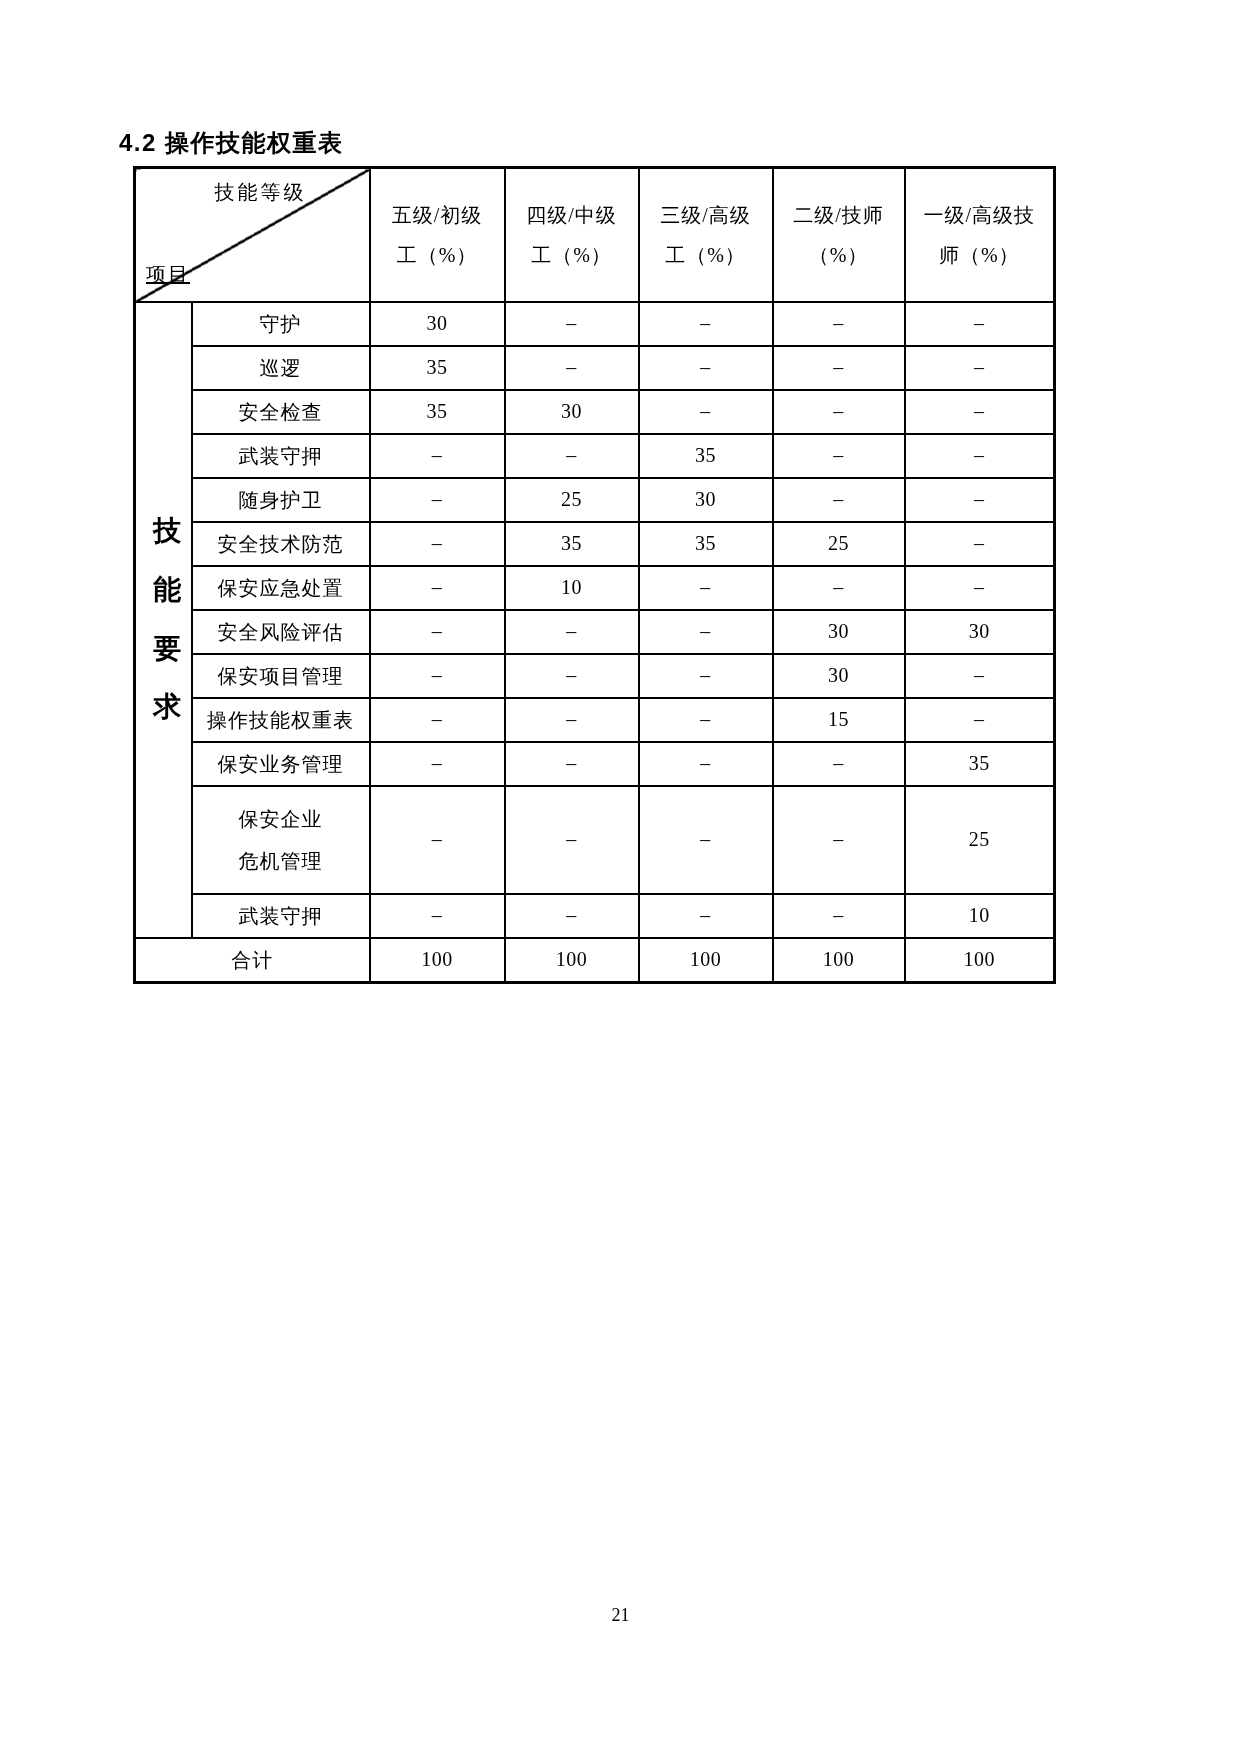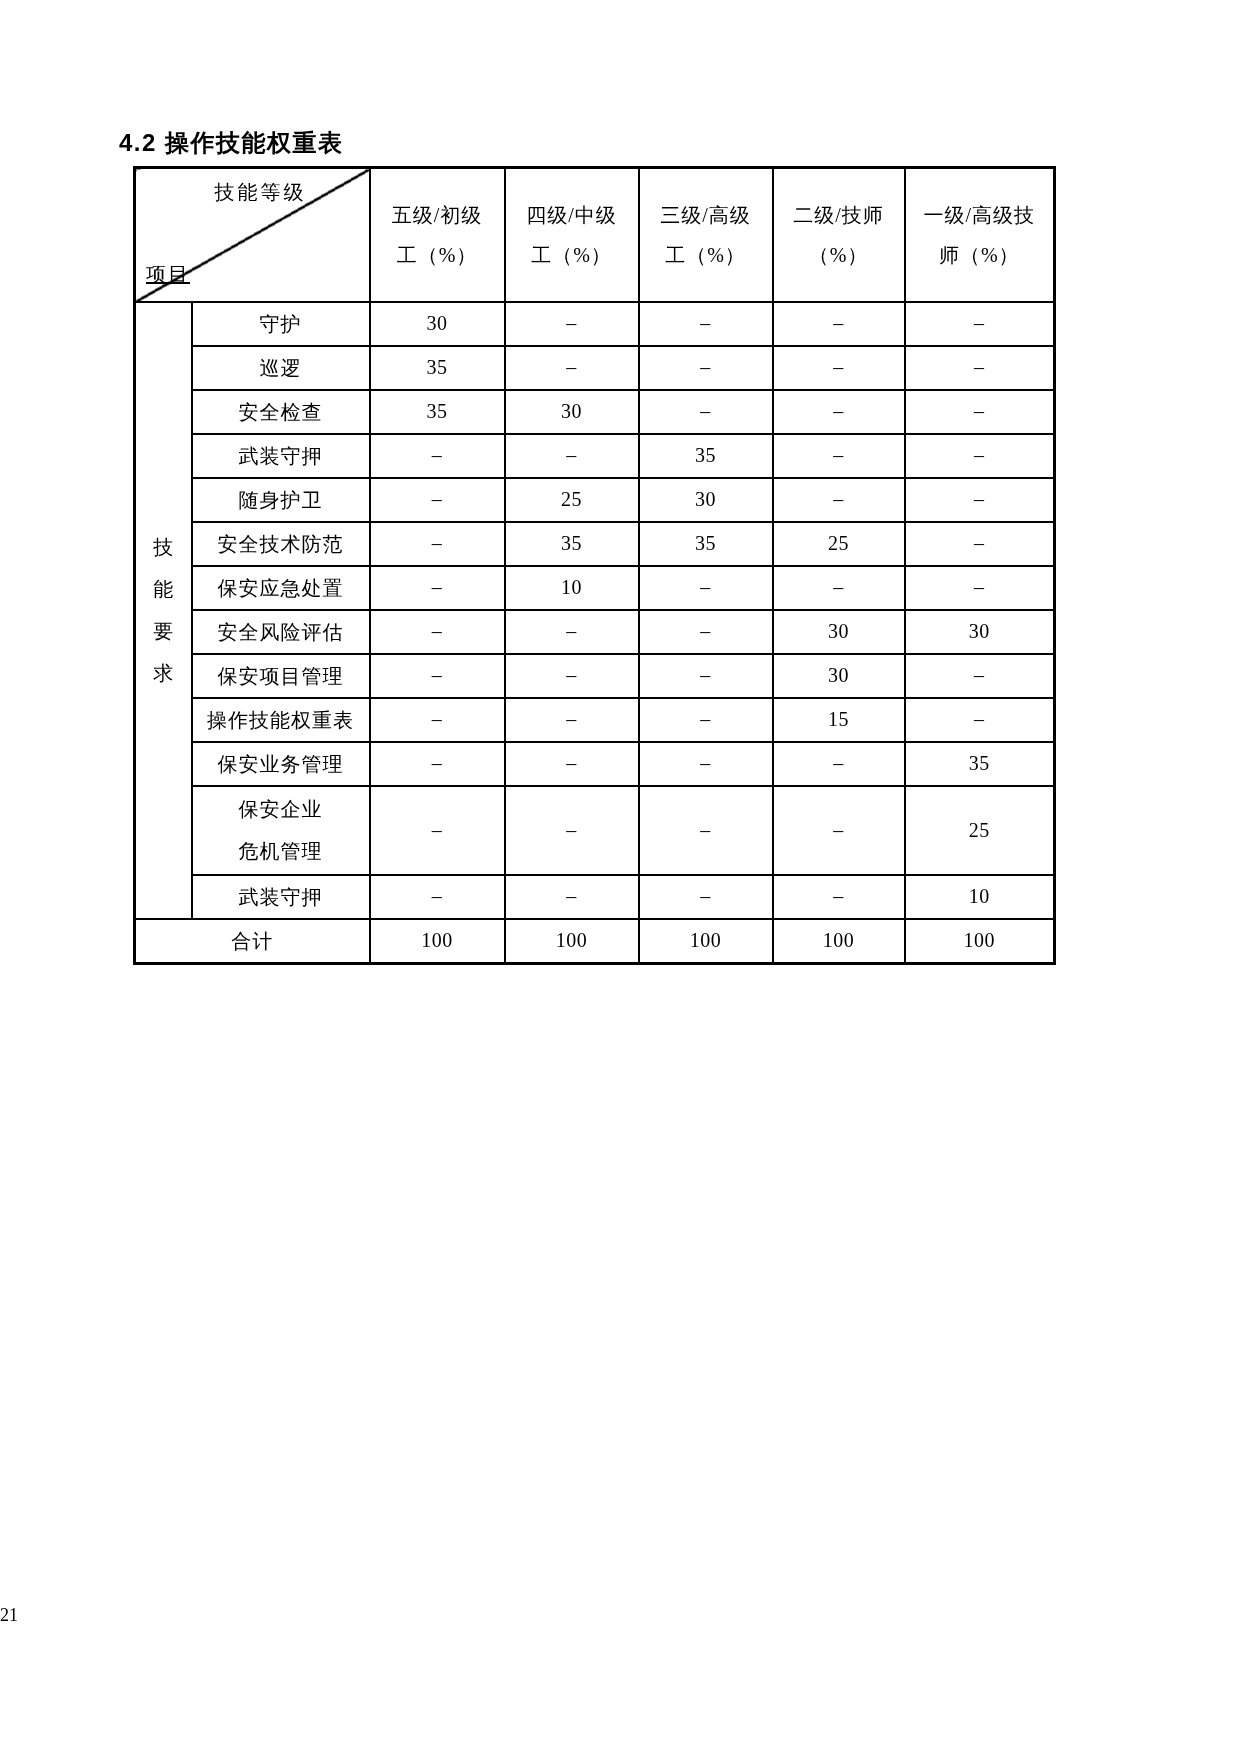--- a/index.html
+++ b/index.html
@@ -32,21 +32,21 @@
   table.wtable td{
     border:2px solid #000;
     text-align:center;
     vertical-align:middle;
     font-size:20px;
     padding:0;
     overflow:hidden;
   }
   tr.tr-header{height:134px;}
   tr.tr-body{height:43px;}
-  tr.tr-tall{height:89px;}
+  tr.tr-tall{height:108px;}
   tr.tr-total{height:44px;font-family:Liberation Serif, serif;}
 
   td.corner{
     position:relative;
     background-image:linear-gradient(to bottom right,
       transparent calc(50% - 1.3px),
       #000 calc(50% - 1.3px),
       #000 calc(50% + 1.3px),
       transparent calc(50% + 1.3px));
   }
@@ -73,35 +73,36 @@
   }
   td.vstrip{
     vertical-align:top;
     padding-top:155px;
   }
   .vtext{
     display:inline-block;
     width:20px;
     word-break:break-all;
     line-height:2.1;
-    font-size:20px;
+    font-size:28px;
+    font-weight:bold;
   }
   td.rlabel{
     white-space:pre-line;
     line-height:2.1;
     letter-spacing:1px;
   }
   td.val{
     letter-spacing:0.5px;
   }
   .pagenum{
     position:absolute;
     top:1605px;left:0;
     width:100%;
-    text-align:left;
+    text-align:center;
     font-size:18px;
   }
 </style>
 </head>
 <body>
 
 <div class="page">
 
   <h1 class="title">4.2 操作技能权重表</h1>
 

